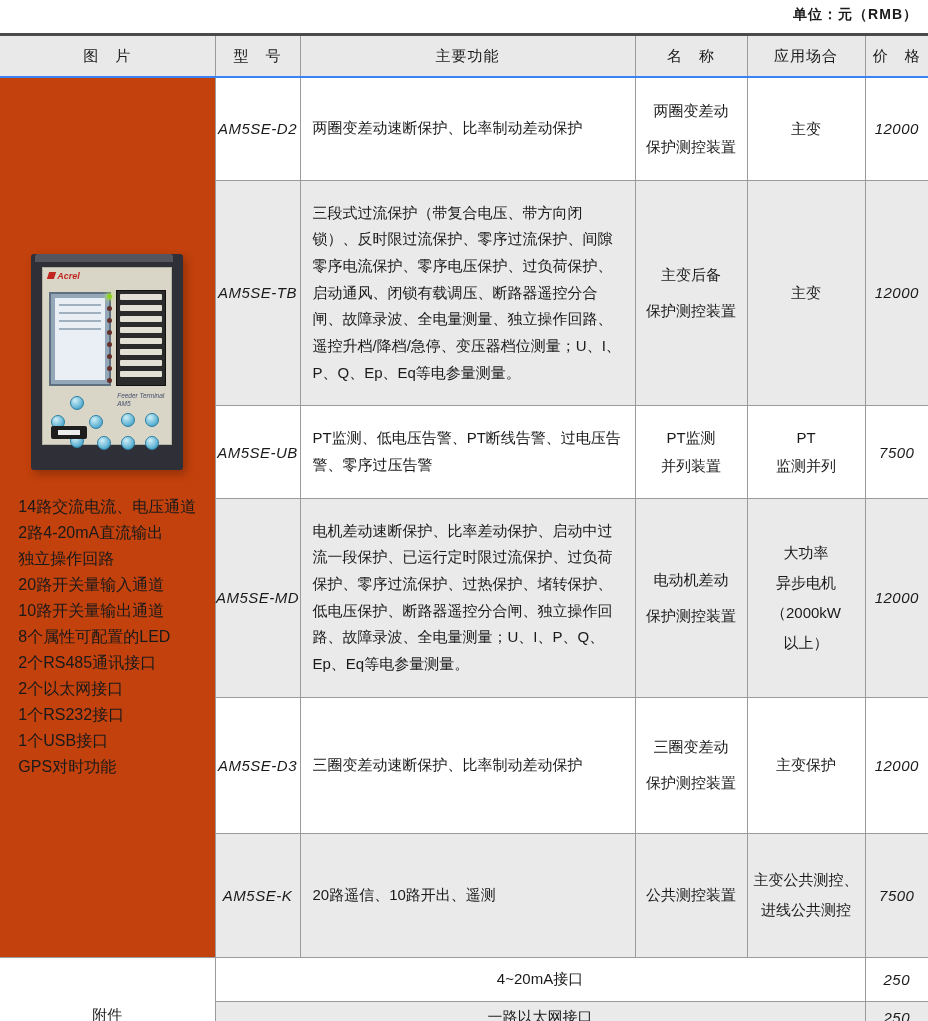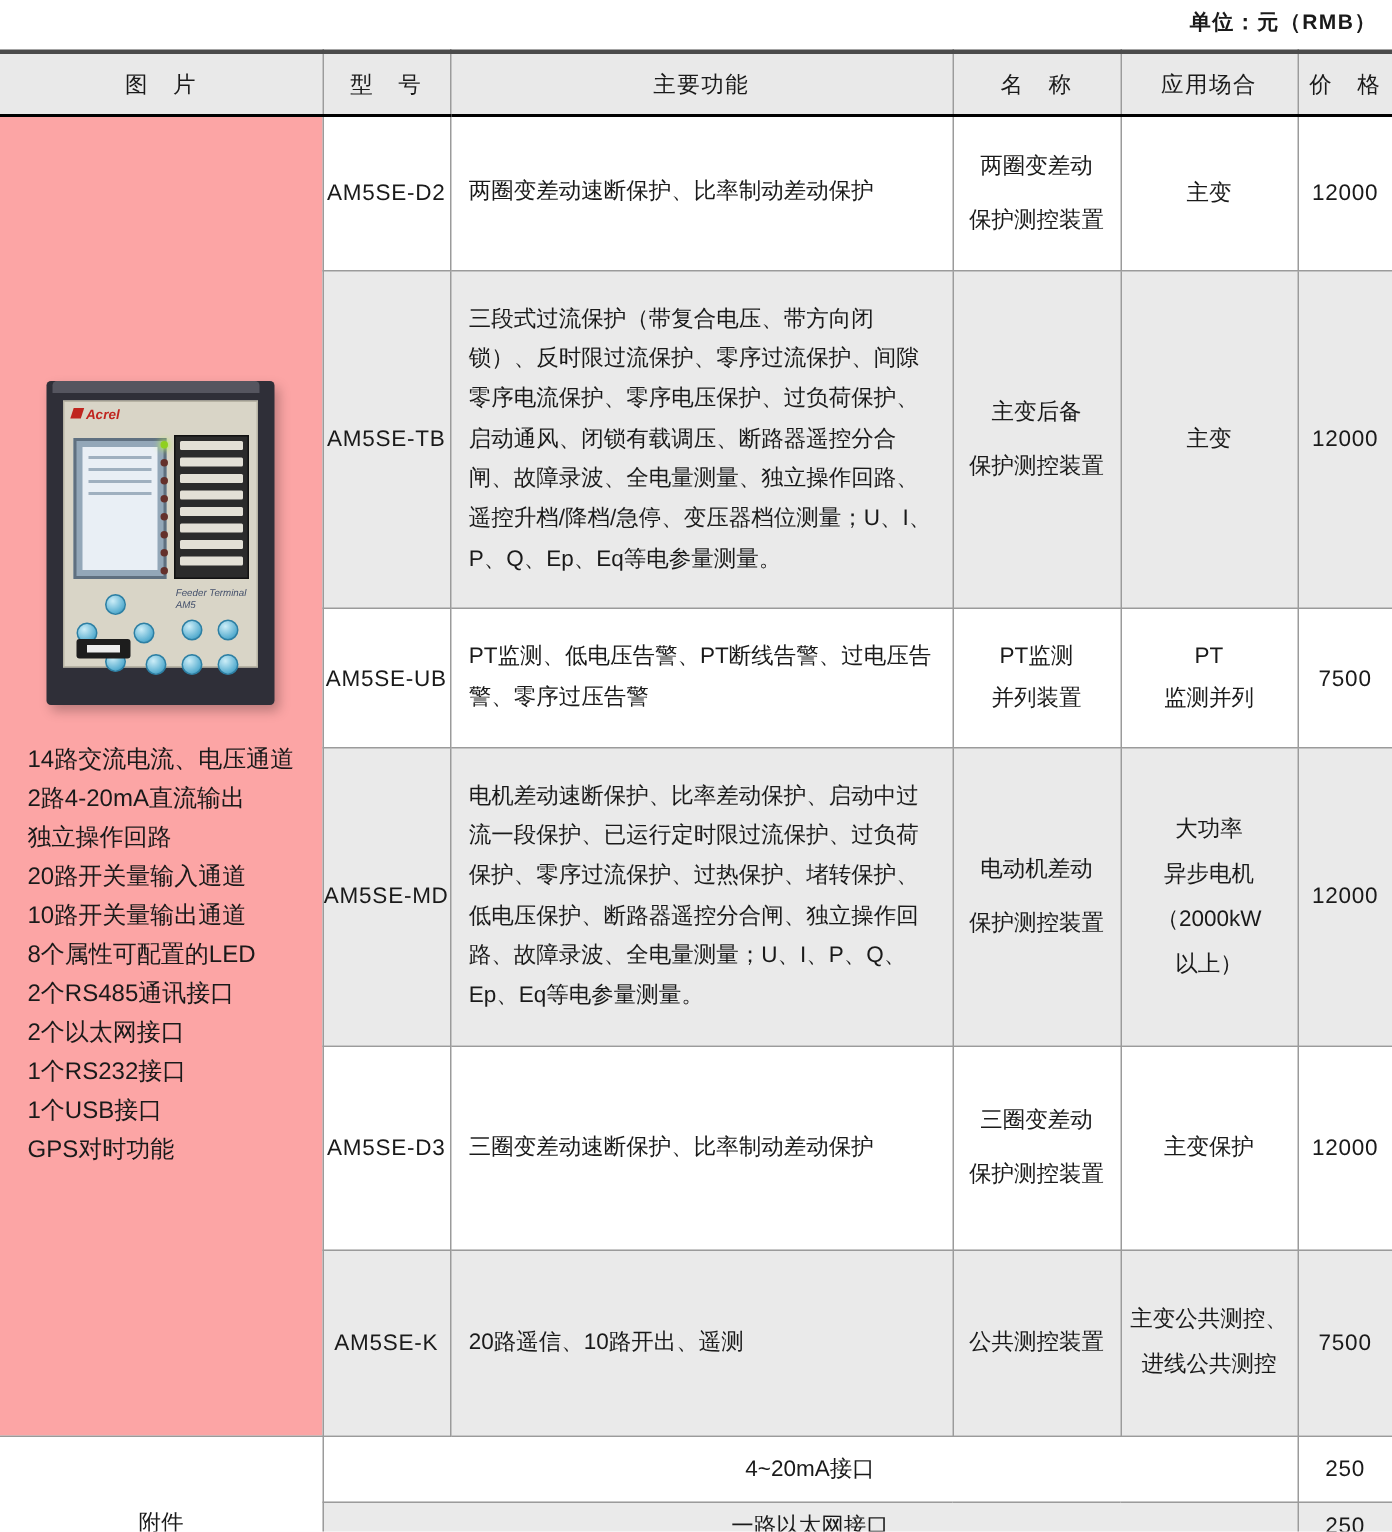--- a/index.html
+++ b/index.html
@@ -9,31 +9,31 @@
     overflow:hidden;
   }
   .unit-label{position:absolute;top:6px;right:10px;font-size:14px;font-weight:bold;letter-spacing:1px;}
 
   table.price-table{
     position:absolute;top:33px;left:0;width:928px;
     border-collapse:collapse;table-layout:fixed;
     border-top:3px solid #4b4b4b;border-bottom:4px solid #4b4b4b;
   }
   th,td{font-size:15px;font-weight:normal;text-align:center;vertical-align:middle;padding:0;}
-  th{background:#e9e9e9;border-bottom:2px solid #000000;height:40px;letter-spacing:1px;}
+  th{background:#e9e9e9;border-bottom:2px solid #3b82f6;height:40px;letter-spacing:1px;}
   th:not(:last-child),td:not(:last-child){border-right:1px solid #9b9b9b;}
   td{border-bottom:1px solid #9b9b9b;}
   .shade{background:#eaeaea;}
   .func-cell{text-align:left;padding:19px 12px;line-height:1.78;}
   .name-cell{white-space:pre-line;line-height:2.4;}
   .app-cell{white-space:pre-line;line-height:2.0;padding:0 4px;}
-  .model-cell,.price-cell{letter-spacing:0.5px;}
+  .model-cell,.price-cell{letter-spacing:0.5px;font-style:italic;}
 
   
-  .pic-cell{background:#fca5a5;}
+  .pic-cell{background:#c2410c;}
   .pic-wrap{display:flex;flex-direction:column;align-items:center;gap:24px;}
   .specs{font-size:16px;line-height:26px;text-align:left;}
 
   
   .device{width:152px;height:216px;position:relative;}
   .device-body{position:absolute;inset:0;background:#2f2f38;border-radius:3px;
     box-shadow:3px 4px 8px rgba(0,0,0,0.25);}
   .device-body:before{content:"";position:absolute;left:4px;right:10px;top:0;height:8px;
     background:#55555f;border-radius:3px 3px 0 0;}
   .device-panel{position:absolute;left:11px;top:13px;right:11px;bottom:25px;

